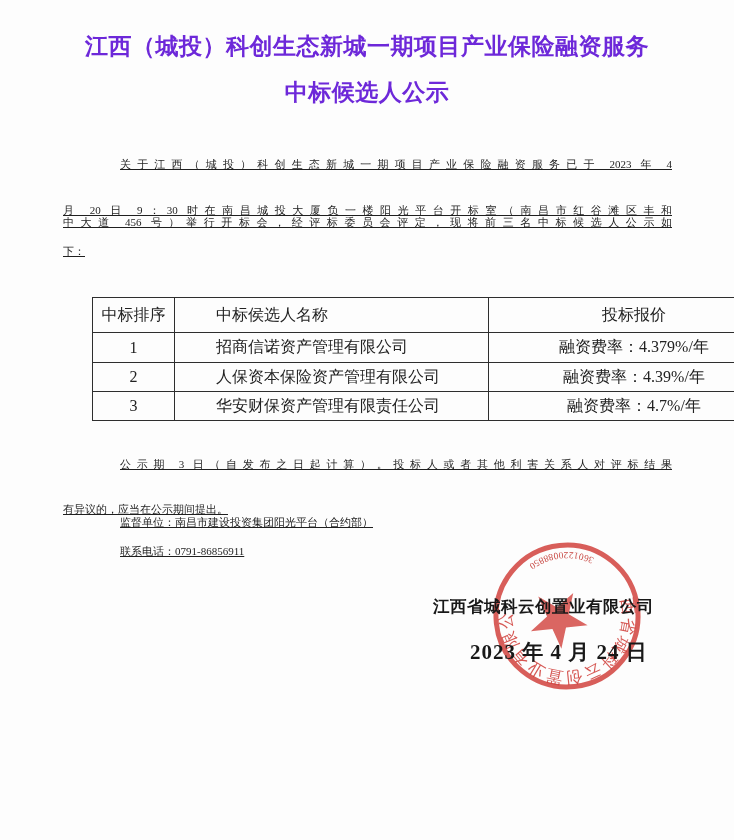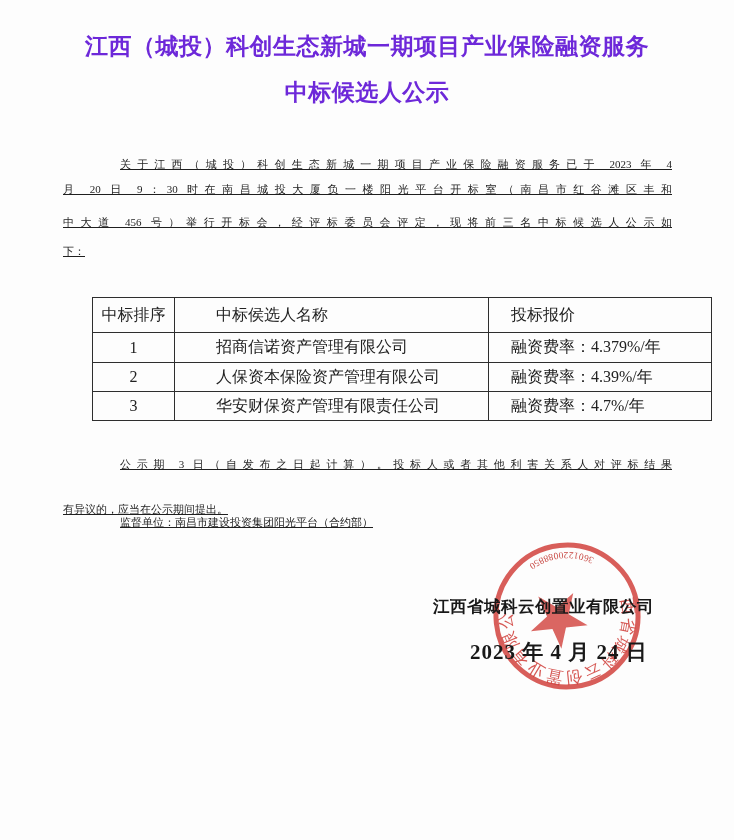--- a/index.html
+++ b/index.html
@@ -14,35 +14,35 @@
     text-align:center; font-size:23px; font-weight:700; line-height:46px;
     font-family:"Liberation Sans","DejaVu Sans",sans-serif;
     color:#6d28d9; letter-spacing:0.5px;
   }
   .line {
     position:absolute; left:63px; width:609px; height:29px;
     font-size:11px; line-height:29px; white-space:nowrap;text-decoration:underline;
   }
   .fill { white-space:normal; text-align:justify; text-align-last:justify; }
   .ind  { text-indent:57px; }
-  .p1-0 { top:150px; } .p1-1 { top:175px; } .p1-2 { top:208px; } .p1-3 { top:237px; }
+  .p1-0 { top:150px; } .p1-1 { top:196px; } .p1-2 { top:208px; } .p1-3 { top:237px; }
   .p2-0 { top:450px; } .p2-1 { top:479px;margin-top:16px; }
   .sup  { top:508px; } .tel { top:537px; }
 
   table.bid {
     position:absolute; left:92px; top:297px; width:553px;
     border-collapse:collapse; table-layout:fixed; font-size:16px; color:#222;
   }
   table.bid td {
     border:1.5px solid #2e2e2e; vertical-align:middle; padding:0;
     overflow:hidden; white-space:nowrap;
   }
   table.bid .c-rank  { width:81px;  text-align:center; }
   table.bid .c-name  { width:272px; padding-left:41px; }
-  table.bid .c-price { width:200px; padding-left:22px; }
+  table.bid .c-price { width:200px; padding-left:45px;text-align:center; }
   tr.h-row  td { height:34px; }
   tr.d-row1 td { height:29px; }
   tr.d-row  td { height:28px; }
 
   .stamp { position:absolute; left:479px; top:528px; z-index:1; }
   .stamp-name-arc, .stamp-serial-arc {
     font-family:"Liberation Serif","DejaVu Serif",serif;
   }
   .sig-company {
     position:absolute; left:433px; top:596px; z-index:2;
@@ -89,20 +89,21 @@
       <td class="c-rank">3</td>
       <td class="c-name">华安财保资产管理有限责任公司</td>
       <td class="c-price">融资费率：4.7%/年</td>
     </tr>
   </tbody>
     </table>
 
   <div class="line fill ind p2-0">公示期 3 日（自发布之日起计算）。投标人或者其他利害关系人对评标结果</div>
   <div class="line p2-1">有异议的，应当在公示期间提出。</div>
   <div class="line ind sup">监督单位：南昌市建设投资集团阳光平台（合约部）</div>
+  <div class="line ind tel">联系电话：0791-86856911</div>
 
   <svg class="stamp" width="176" height="176" viewBox="-88 -88 176 176" aria-hidden="true">
     <defs>
       <path id="nameArc" d="M -52.6 19.2 A 56 56 0 1 1 52.6 19.2"></path>
       <path id="serialArc" d="M -40 50 A 64 64 0 0 0 40 50"></path>
     </defs>
     <g transform="rotate(174)">
       <circle r="71" fill="none" stroke="#cf3b36" stroke-width="5" opacity="0.82"></circle>
       <path transform="translate(9,-2)" d="M 0 -30 L -6.8 -9.3 L -28.5 -9.3 L -10.9 3.6 L -17.6 24.3 L 0 11.5 L 17.6 24.3 L 10.9 3.6 L 28.5 -9.3 L 6.8 -9.3 Z" fill="#cf3b36" fill-opacity="0.78"></path>
       <text class="stamp-name-arc" font-size="16.5" letter-spacing="1.5" fill="#cf3b36" fill-opacity="0.85" text-anchor="middle">

